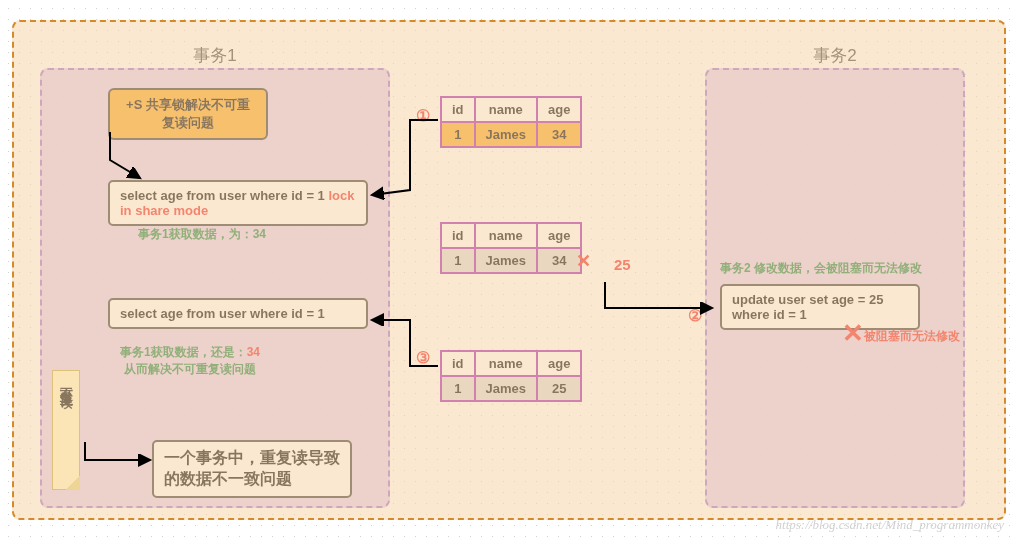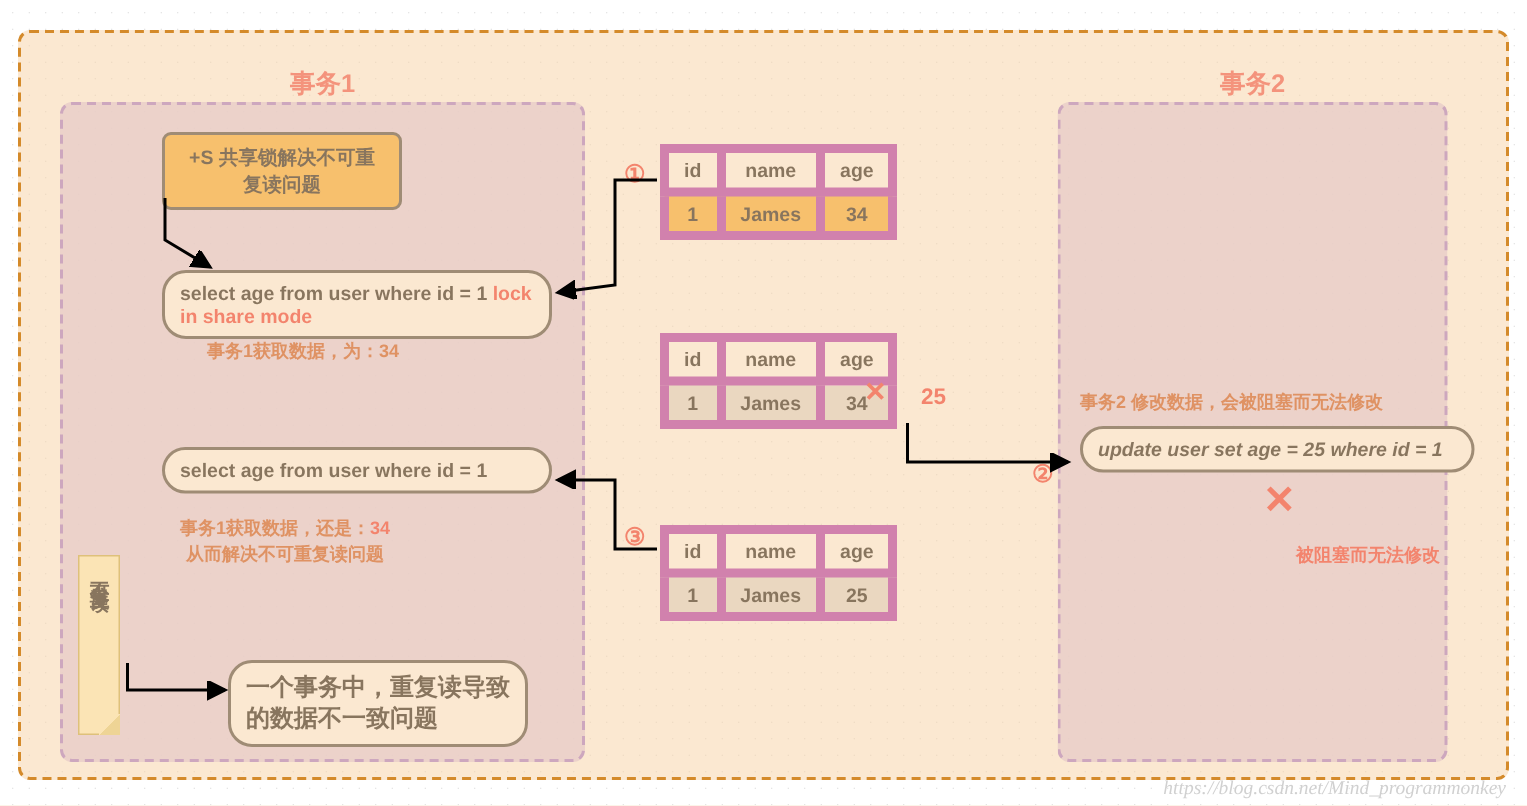--- a/index.html
+++ b/index.html
@@ -33,56 +33,56 @@
   .panel {
     position: absolute;
     border: 2px dashed #9a6fd4;
     border-radius: 8px;
     background: rgba(213,194,236,0.8);
   }
   .panel-label {
     position: absolute;
     top: -26px; left: 50%;
     transform: translateX(-50%);
-    font-weight: bold;
+    font-weight: normal;
     font-size: 17px;
-    color: #ef4444;
+    color: #404040;
   }
   .box {
     background: #fff;
     border: 2px solid #333;
-    border-radius: 16px;
+    border-radius: 5px;
     padding: 6px 10px;
     font-weight: bold;
     position: absolute;
   }
   .orange-box {
     background: #f5a623;
     border: 2px solid #333;
     border-radius: 6px;
     padding: 6px 10px;
     font-weight: bold;
     color: #000;
     text-align: center;
     position: absolute;
   }
   .note-label {
     position: absolute;
     font-weight: bold;
     font-size: 12px;
   }
-  .blue-txt { color: #c2410c; }
+  .blue-txt { color: #15803d; }
   .red-txt { color: #e22; }
   .tbl {
     position: absolute;
     border-collapse: collapse;
     background: #fff;
   }
   .tbl th, .tbl td {
-    border: 6px solid #a21caf;
+    border: 2px solid #a21caf;
     padding: 4px 10px;
     text-align: center;
     font-weight: bold;
     background: #fff;
   }
   .tbl .orange-row td { background: #f5a623; }
   .tbl .grey-row td { background: #d9d9d9; }
   .sticky {
     position: absolute;
     background: #fff6c2;
@@ -236,17 +236,17 @@
 </tbody>
   </table>
 
 <svg class="arrow" style="left:370px; top:318px;" width="80" height="60">
   <path d="M68,48 L40,48 L40,2 L2,2" stroke-width="2" marker-end="url(#ah)"></path>
 </svg>
 <div class="circ-num" style="left:416px; top:348px;">③</div>
 
 <div class="note-label blue-txt" style="left:720px; top:260px;">事务2 修改数据，会被阻塞而无法修改</div>
 
-<div class="box" style="left:720px; top:284px; width:263px;font-style:italic;">update user set age = 25 where id = 1</div>
+<div class="box" style="left:720px; top:284px; width:200px;">update user set age = 25 where id = 1</div>
 <div class="cross-big" style="left:842px; top:318px;">✕</div>
-<div class="note-label red-txt" style="left:864px; top:328px;margin-top:34px;">被阻塞而无法修改</div>
+<div class="note-label red-txt" style="left:864px; top:328px;">被阻塞而无法修改</div>
 
 <div class="watermark">https://blog.csdn.net/Mind_programmonkey</div>
 
 </body></html>

